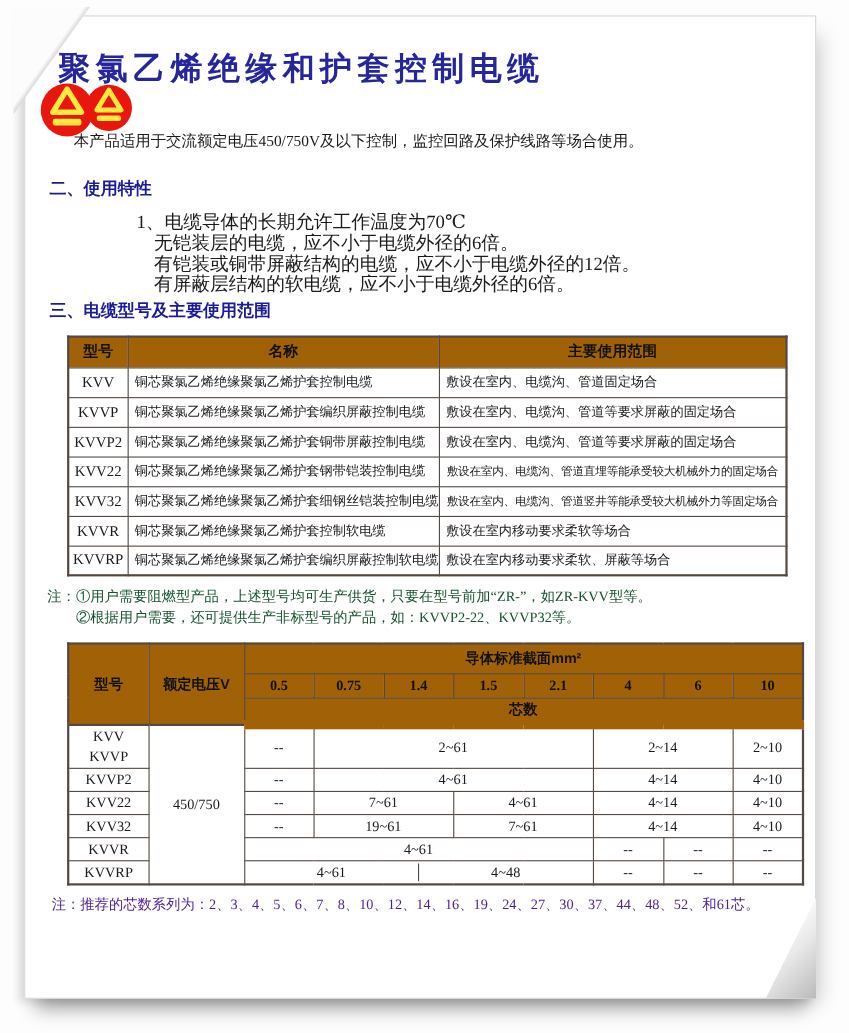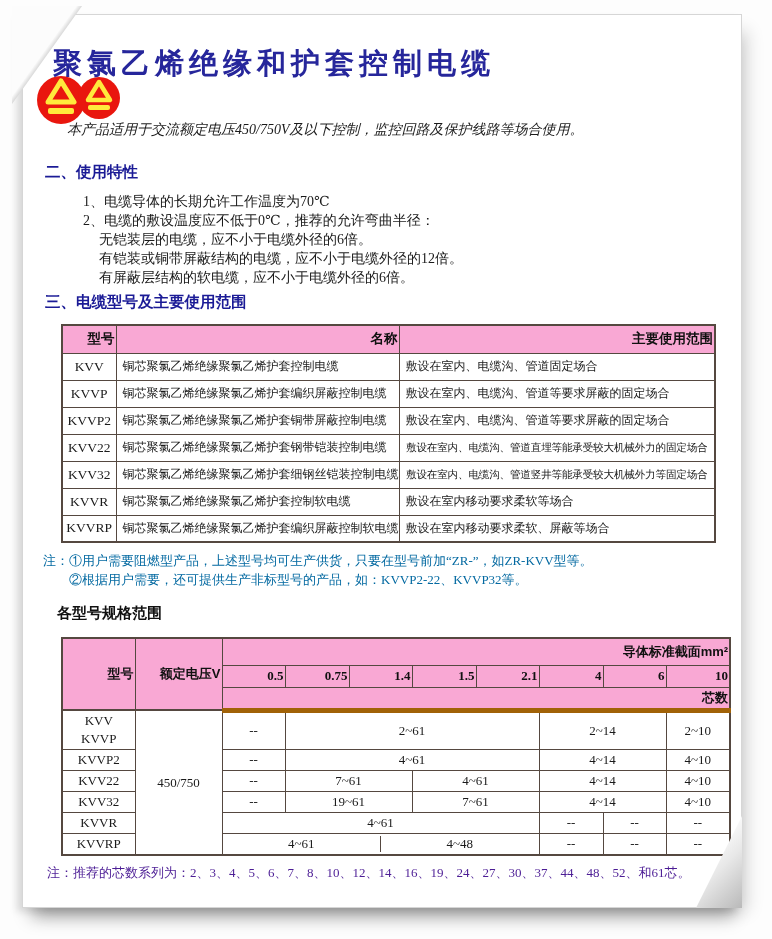--- a/index.html
+++ b/index.html
@@ -22,56 +22,56 @@
 
   
   .watermark{position:absolute;left:150px;top:28px;z-index:0;
              font-family:"Liberation Sans","DejaVu Sans",sans-serif;font-weight:bold;
              font-size:124px;letter-spacing:8px;color:#808080;opacity:.45;white-space:nowrap;}
   .brand-logo{position:absolute;left:14px;top:58px;z-index:0;}
 
   
   .title{margin:30px 0 0 30px;font-family:"Liberation Sans","DejaVu Sans",sans-serif;
          font-weight:bold;font-size:29px;line-height:36px;letter-spacing:5px;color:#26269b;}
-  .intro{margin:40px 30px 0 44px;font-size:14px;line-height:18px;color:#1a1a1a;font-style:italic;}
+  .intro{margin:40px 30px 0 44px;font-size:14px;line-height:18px;color:#1a1a1a;}
   .sec{font-family:"Liberation Sans","DejaVu Sans",sans-serif;font-weight:bold;
        font-size:15.5px;line-height:21px;color:#1b1b96;}
   .sec1{margin:16px 0 0 22px;}
   .sec2{margin:22px 0 0 22px;}
   .sec3{margin:4px 0 0 22px;}
   .std{font-family:"Liberation Serif","DejaVu Serif",serif;color:#111;font-size:14.5px;margin-left:12px;}
-  .uselist{margin-top:10px;font-size:14px;line-height:19px;color:#1a1a1a;}
+  .uselist{margin-top:10px;font-size:17px;line-height:19px;color:#1a1a1a;margin-left:41px;}
   .uselist .li{margin-left:60px;}
   .uselist .sub{margin-left:76px;}
 
   
   table{border-collapse:collapse;table-layout:fixed;}
   th,td{border:1px solid #554840;box-sizing:border-box;}
-  thead th{background:#f9a8d4;font-family:"Liberation Sans","DejaVu Sans",sans-serif;
-           font-weight:bold;color:#111;text-align:right;}
+  thead th{background:#a16207;font-family:"Liberation Sans","DejaVu Sans",sans-serif;
+           font-weight:bold;color:#111;}
 
   .t1{margin:12px 0 0 38px;width:653px;border:2px solid #554840;}
   .t1 thead th{font-size:13.5px;height:28px;}
   .t1 td{height:27px;font-size:12px;color:#1a1a1a;white-space:nowrap;overflow:hidden;}
   .t1 td.model{text-align:center;font-family:"Liberation Serif","DejaVu Serif",serif;font-size:13.5px;}
   .t1 td.name{padding:0 6px;font-family:"Liberation Sans","DejaVu Sans",sans-serif;margin-left:48px;}
   .t1 td.usage{padding:1px 6px;font-family:Liberation Sans, sans-serif;}
   .t1 td.tight{font-size:10.6px;letter-spacing:-.2px;text-align:center;}
 
-  .t1-notes{margin-top:8px;font-size:13px;line-height:19px;color:#0369a1;}
+  .t1-notes{margin-top:8px;font-size:13px;line-height:19px;color:#14532d;}
   .t1-notes .n1{margin-left:20px;}
   .t1-notes .n2{margin-left:46px;}
 
   .t2-title{margin:15px 0 0 34px;font-family:"Liberation Sans","DejaVu Sans",sans-serif;
             font-weight:bold;font-size:15px;color:#111;}
   .t2{margin:14px 0 0 38px;width:668px;border:2px solid #554840;}
   .t2 thead th{font-size:13px;}
   .t2 thead .top-h{height:27px;}
   .t2 thead .size-th{height:22px;font-family:"Liberation Serif","DejaVu Serif",serif;font-weight:bold;}
-  .t2 thead .cores-h{height:18px;border-bottom:5px solid #a16207;}
+  .t2 thead .cores-h{height:18px;border-bottom:8px solid #a16207;}
   .t2 thead th[rowspan]{border-bottom:2px solid #554840;}
   .t2 tbody td{height:18px;text-align:center;font-family:"Liberation Serif","DejaVu Serif",serif;
                font-size:13px;color:#1a1a1a;}
   .t2 tbody tr:first-child td{height:37px;}
   .t2 tbody td.model{line-height:18px;}
   .t2 td.split{padding:0;}
   .t2 .halves{display:flex;width:100%;height:100%;align-items:center;}
   .t2 .half{flex:1;text-align:center;}
   .t2 .half + .half{border-left:1px solid #554840;}
   .t2-note{margin:8px 0 0 24px;font-size:13px;color:#4c1d95;}
@@ -95,21 +95,20 @@
 
     <div class="content">
       <div class="title">聚氯乙烯绝缘和护套控制电缆</div>
 
       <div class="intro">本产品适用于交流额定电压450/750V及以下控制，监控回路及保护线路等场合使用。</div>
 
 
       <div class="sec sec2">二、使用特性</div>
       <div class="uselist">
         <div class="li">1、电缆导体的长期允许工作温度为70℃</div>
-        <div class="li">2、电缆的敷设温度应不低于0℃，推荐的允许弯曲半径：</div>
         <div class="sub">无铠装层的电缆，应不小于电缆外径的6倍。</div>
         <div class="sub">有铠装或铜带屏蔽结构的电缆，应不小于电缆外径的12倍。</div>
         <div class="sub">有屏蔽层结构的软电缆，应不小于电缆外径的6倍。</div>
       </div>
 
       <div class="sec sec3">三、电缆型号及主要使用范围</div>
 
       <table class="t1">
         <colgroup>
             <col style="width:54px">
@@ -160,21 +159,20 @@
               <td class="usage">敷设在室内移动要求柔软、屏蔽等场合</td>
             </tr>
           </tbody>
       </table>
 
       <div class="t1-notes">
         <div class="n1">注：①用户需要阻燃型产品，上述型号均可生产供货，只要在型号前加“ZR-”，如ZR-KVV型等。</div>
         <div class="n2">②根据用户需要，还可提供生产非标型号的产品，如：KVVP2-22、KVVP32等。</div>
       </div>
 
-      <div class="t2-title">各型号规格范围</div>
 
       <table class="t2">
         <colgroup>
           <col style="width:73px">
             <col style="width:87px">
           <col style="width:63px">
             <col style="width:64px">
             <col style="width:63px">
             <col style="width:64px">
           <col style="width:63px">

